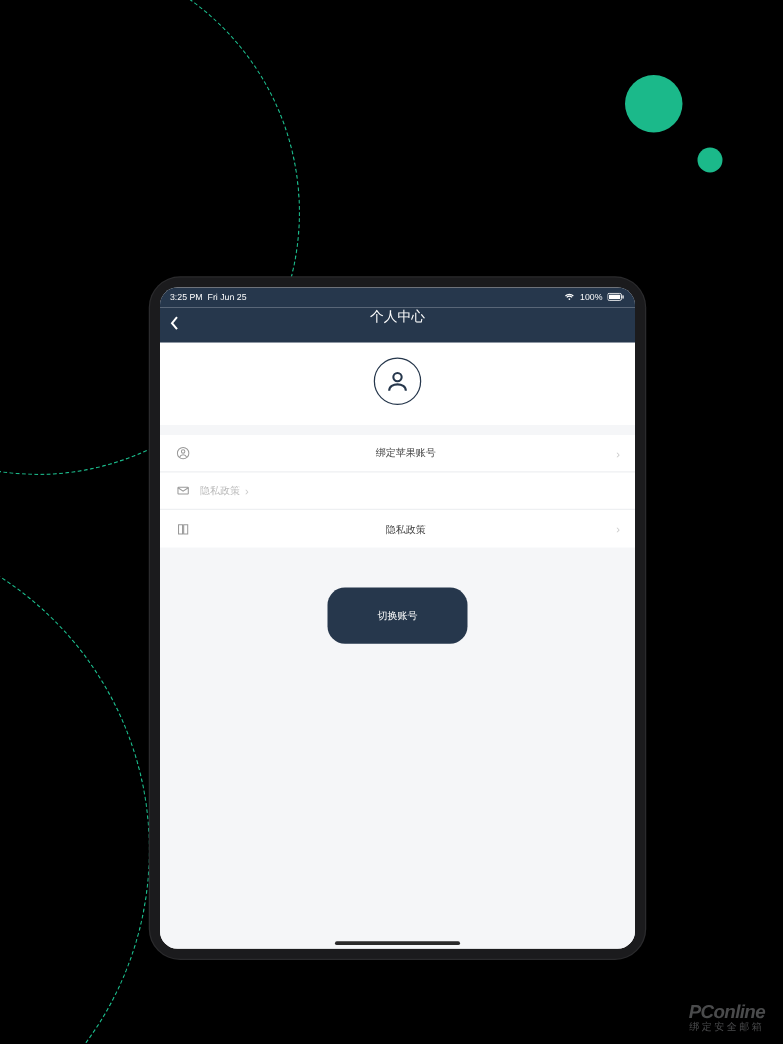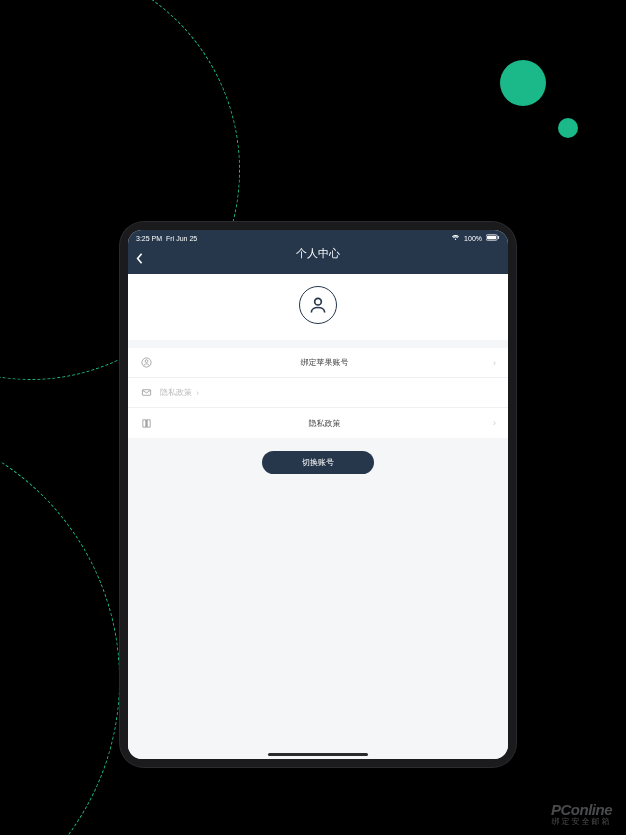--- a/index.html
+++ b/index.html
@@ -169,26 +169,26 @@
       color: #bbb;
       font-size: 8px;
       display: flex;
       align-items: center;
       gap: 4px;
     }
     .chevron { color: #ccc; font-size: 9px; }
     
     .switch-btn {
       display: block;
-      margin: 13px auto 0 auto;
+      margin: 32px auto 0 auto;
       background: #26374c;
       color: #fff;
       border: none;
       border-radius: 14px;
-      padding: 6px 40px;
+      padding: 17px 40px;
       font-size: 8px;
       cursor: pointer;
     }
     
     .watermark {
       position: absolute;
       right: 14px;
       bottom: 8px;
       color: #6a6b6d;
       text-align: center;

